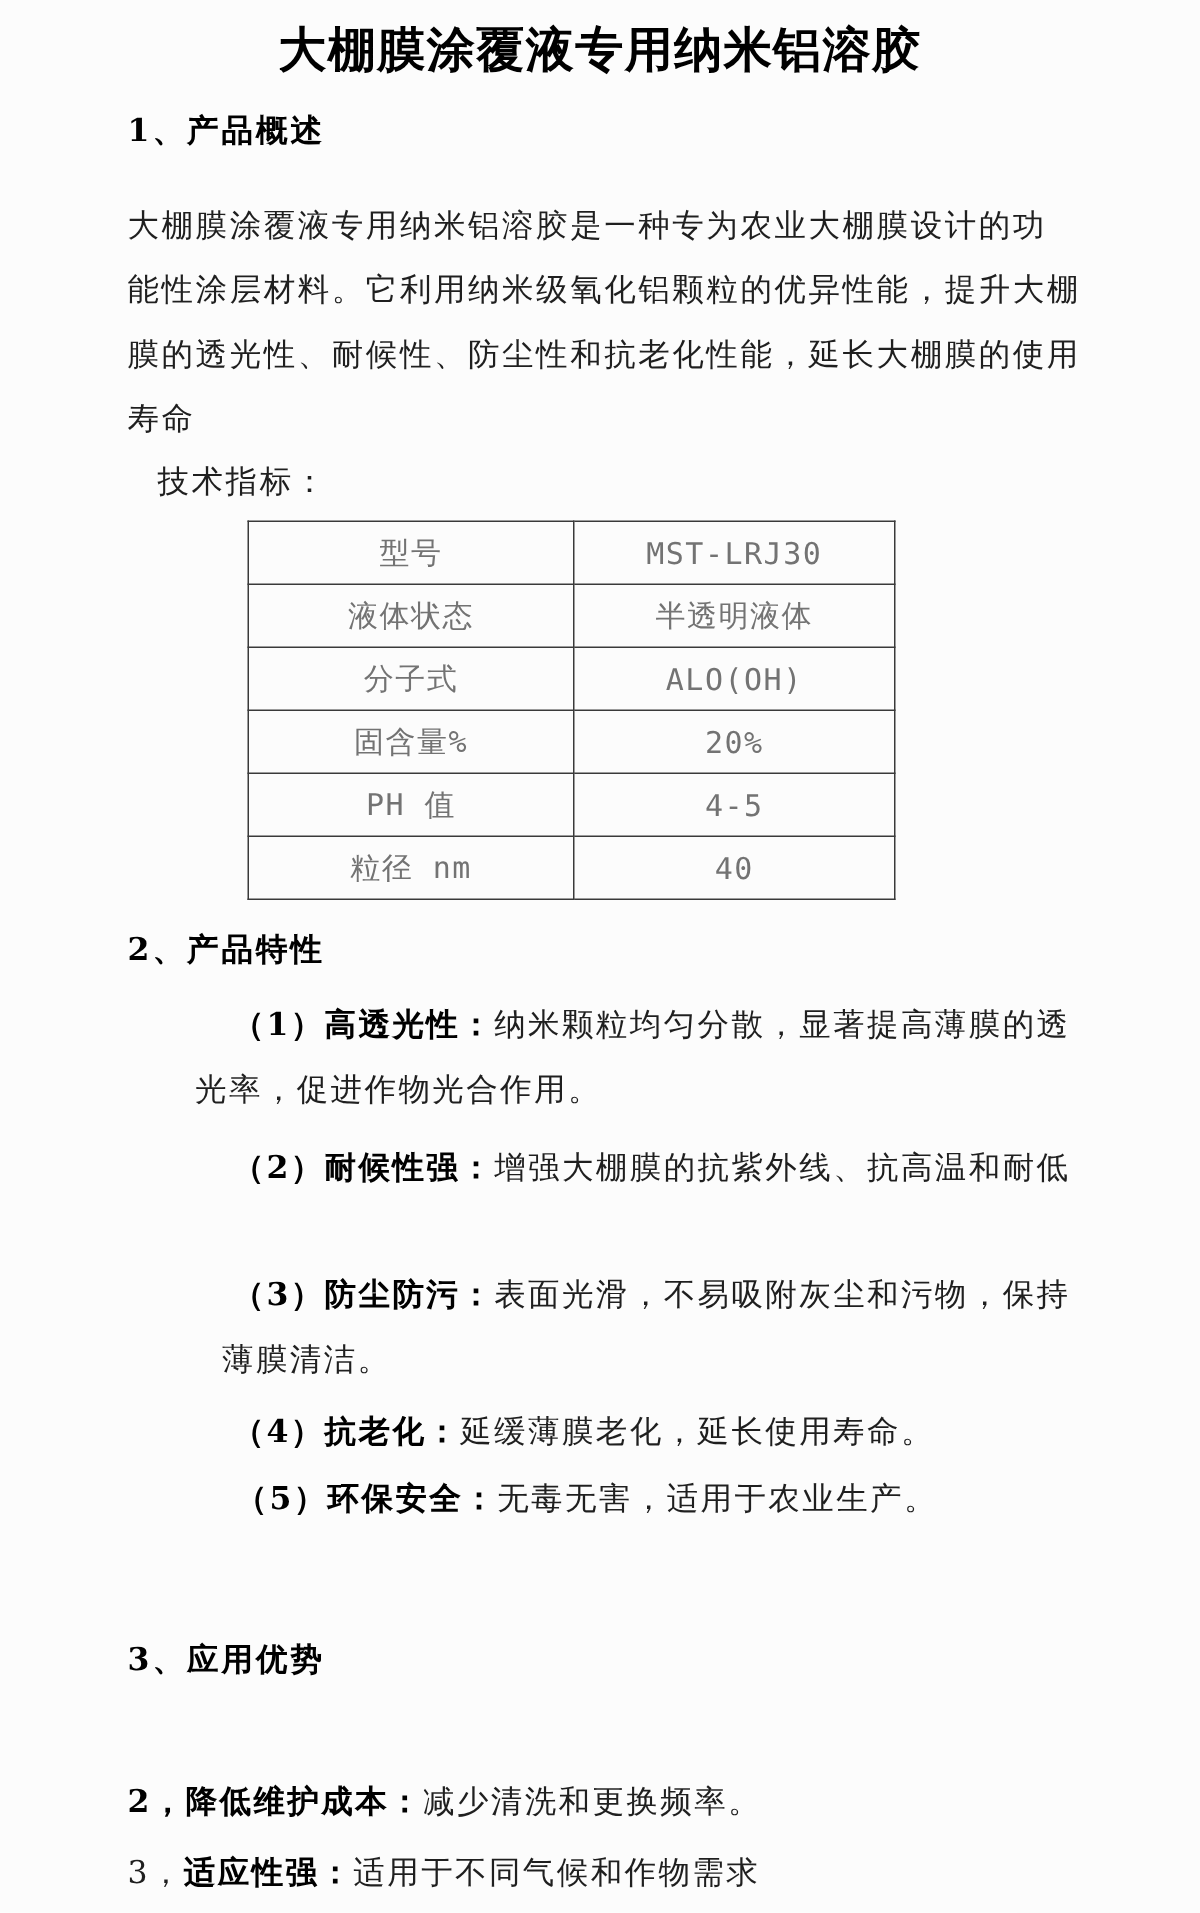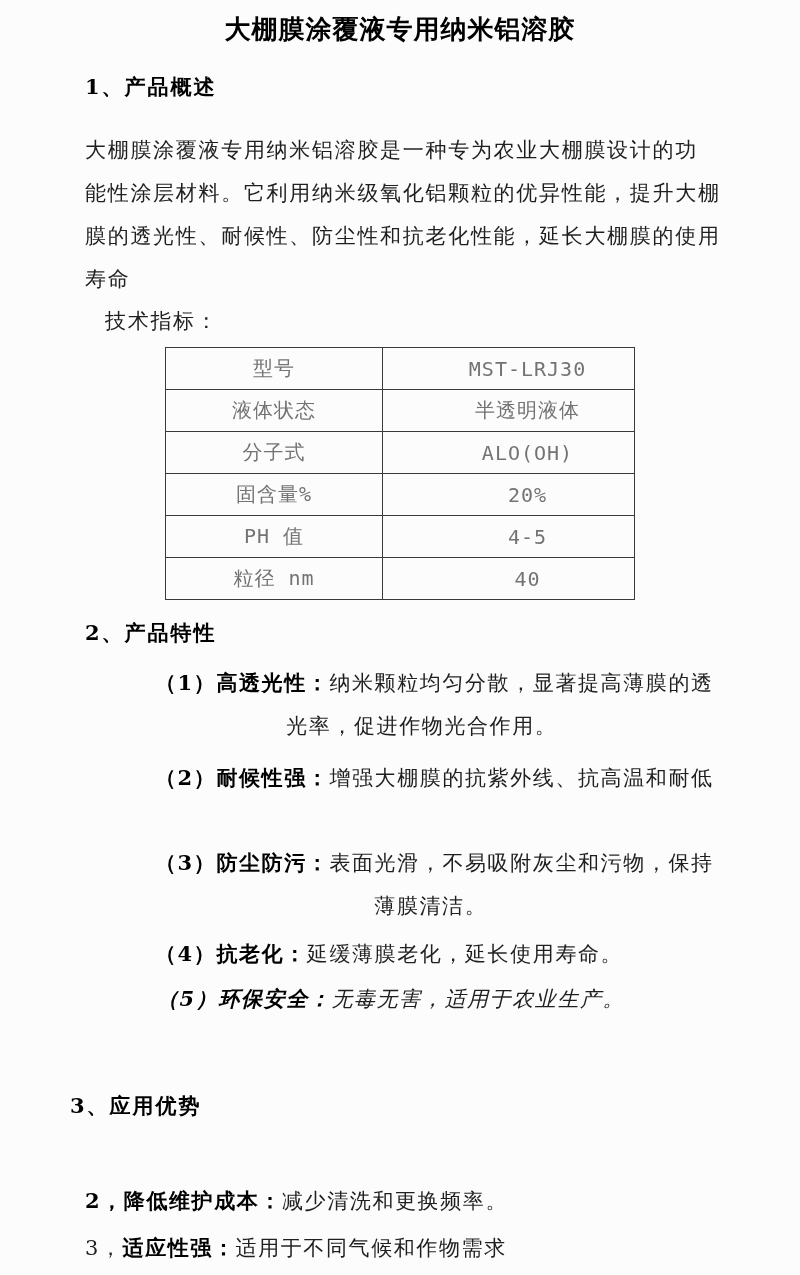--- a/index.html
+++ b/index.html
@@ -11,38 +11,38 @@
     font-family: "DejaVu Serif", "Liberation Serif", serif;
     color: #1f1f1f;
     overflow: hidden;
   }
   .title {
     position: absolute;
     left: 16px;
     top: 12px;
     width: 768px;
     text-align: center;
-    font-size: 26px;
+    font-size: 32px;
     font-weight: 700;
     color: #000;
     letter-spacing: 1px;
     white-space: nowrap;
   }
   .heading {
     position: absolute;
     font-size: 21px;
     font-weight: 700;
     color: #000;
     letter-spacing: 2px;
     line-height: 28px;
     white-space: nowrap;
   }
   #h-overview   { left: 85px; top: 73px; }
   #h-features   { left: 85px; top: 619px; }
-  #h-advantages { left: 70px; top: 1092px; }
+  #h-advantages { left: 85px; top: 1092px; }
 
   .bodytext {
     font-size: 21px;
     letter-spacing: 1.7px;
     line-height: 43px;
   }
   .overview {
     position: absolute;
     left: 85px;
     top: 129px;
@@ -69,35 +69,34 @@
     color: #737373;
   }
   .spec-table td {
     border: 1.5px solid #3a3a3a;
     text-align: center;
     vertical-align: middle;
     padding: 0;
     letter-spacing: 1px;
   }
   .spec-table td.c1 { width: 216px; height: 41px; }
-  .spec-table td.c2 { width: 213px; padding-left: 38px; }
+  .spec-table td.c2 { width: 213px; }
 
   .feature {
     position: absolute;
     font-size: 21px;
     letter-spacing: 1.6px;
     line-height: 43px;
     white-space: nowrap;
-    text-align: center;
   }
   #feature-1 { left: 130px; top: 661px; }
   #feature-2 { left: 130px; top: 756px; }
   #feature-3 { left: 148px; top: 841px; }
   #feature-4 { left: 155px; top: 932px; }
-  #feature-5 { left: 157px; top: 977px; font-style: italic; }
+  #feature-5 { left: 157px; top: 977px; }
   #feature-1 .l1, #feature-2 .l1 { padding-left: 25px; }
   #feature-3 .l1 { padding-left: 7px; }
   .bold { font-weight: 700; color: #000; }
 
   .advantage {
     position: absolute;
     left: 85px;
     font-size: 21px;
     letter-spacing: 1.6px;
     line-height: 43px;

